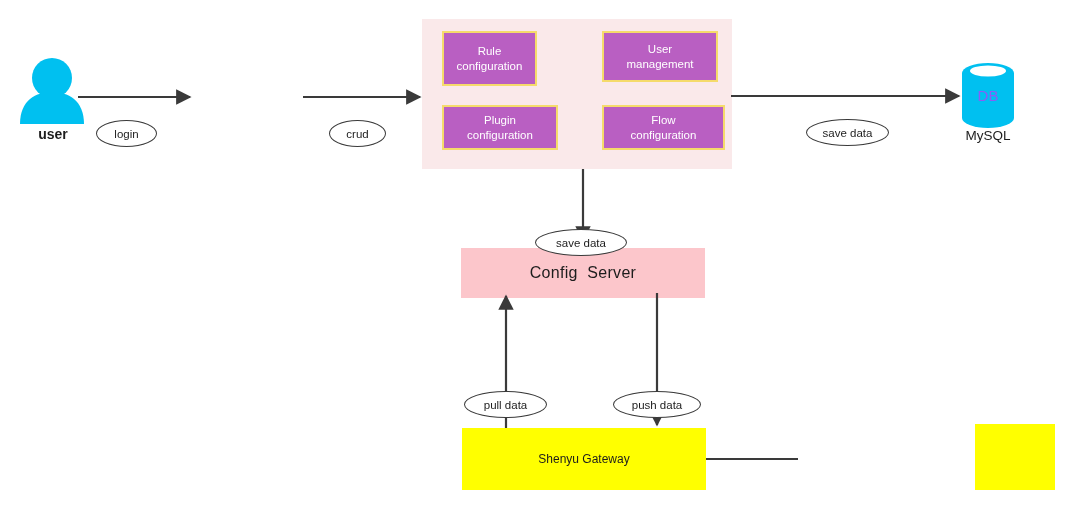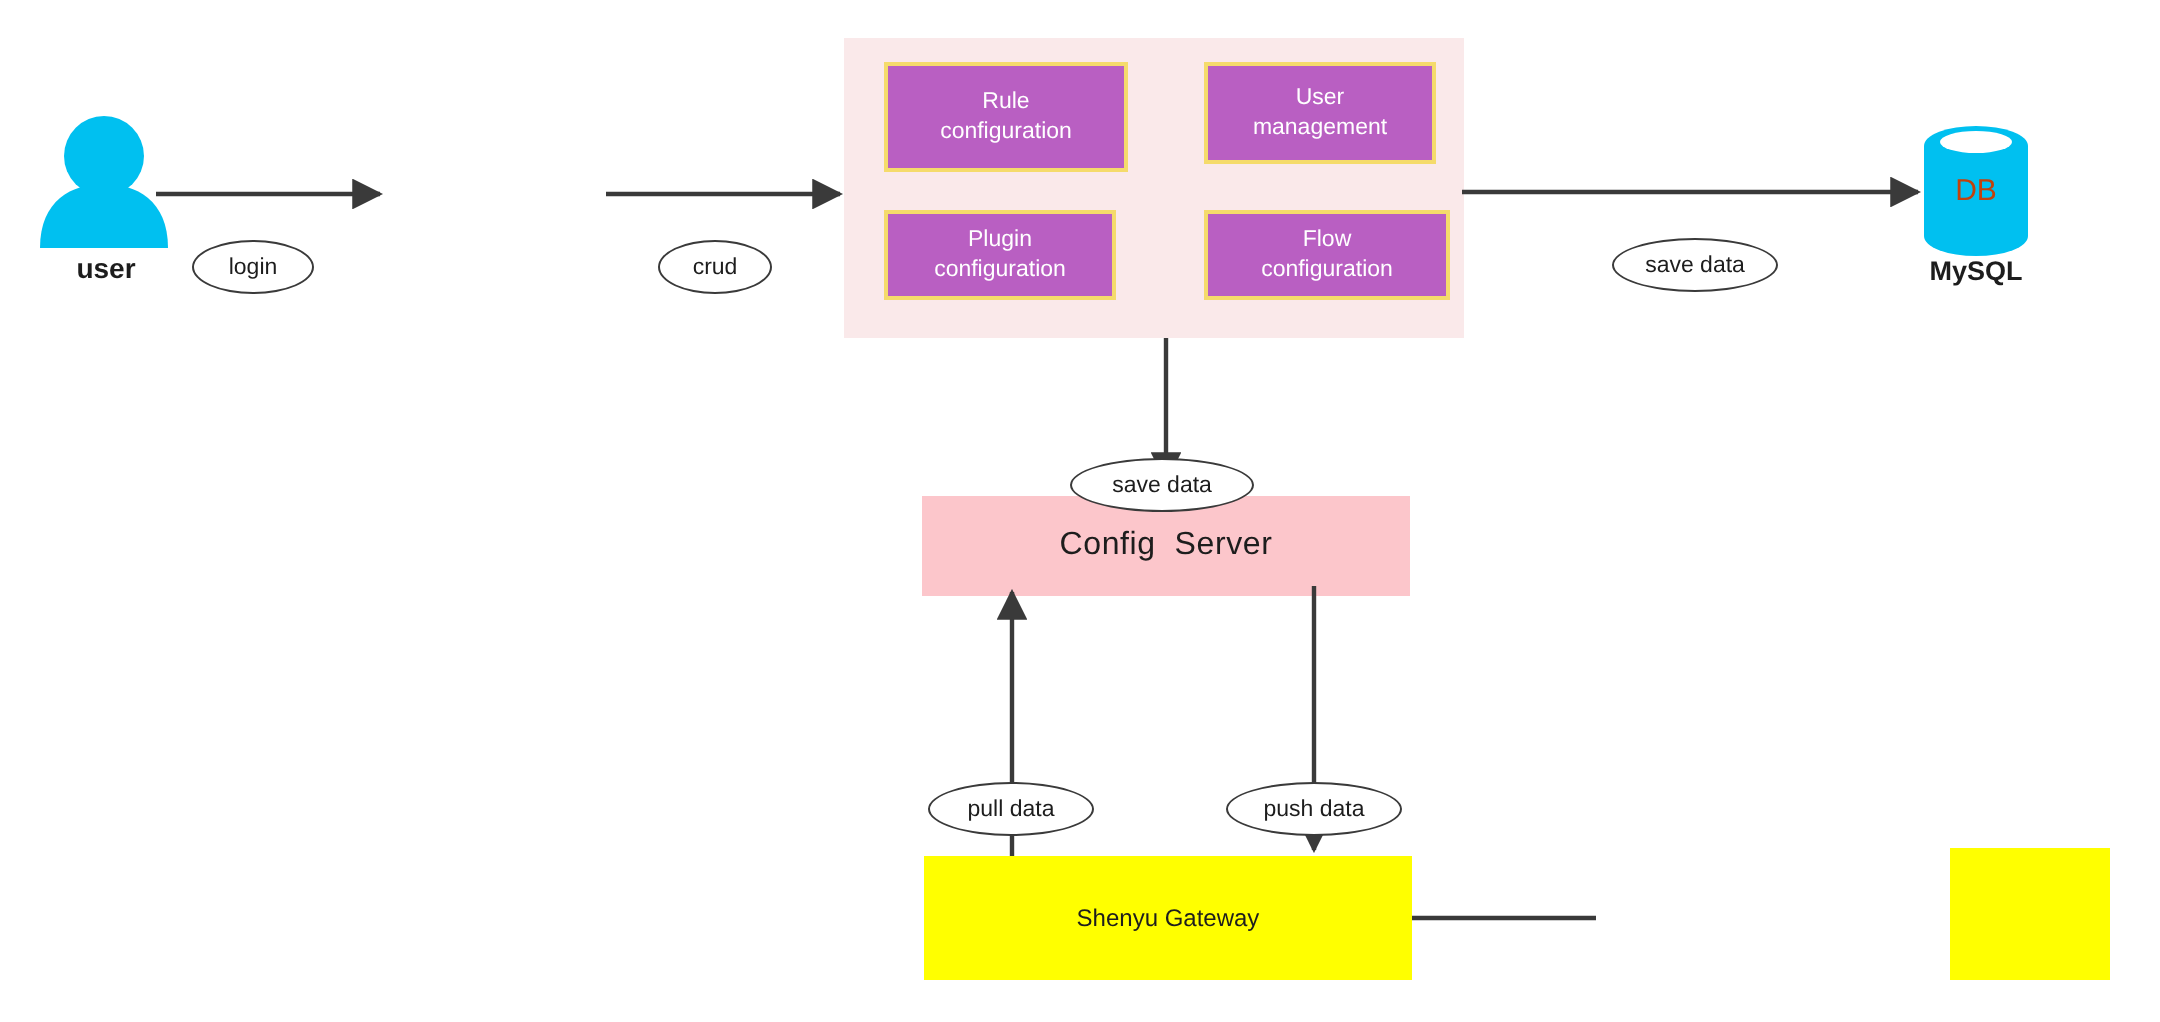--- a/index.html
+++ b/index.html
@@ -45,21 +45,21 @@
     display: flex;
     align-items: center;
     justify-content: center;
     text-align: center;
     background: #b95fc2;
     border: 2px solid #f5db6b;
     color: #ffffff;
     font-size: 11.5px;
     line-height: 1.25;
   }
-  #card-rule    { left: 442px; top: 31px;  width: 122px; height: 55px; }
+  #card-rule    { left: 442px; top: 31px;  width: 95px; height: 55px; }
   #card-user    { left: 602px; top: 31px;  width: 116px; height: 51px; }
   #card-plugin  { left: 442px; top: 105px; width: 116px; height: 45px; }
   #card-flow    { left: 602px; top: 105px; width: 123px; height: 45px; }
 
   
   #config-server {
     left: 461px; top: 248px; width: 244px; height: 50px;
     background: #fcc6cb;
     color: #1d1d1d;
     font-size: 16px;
@@ -82,21 +82,21 @@
 
   
   .caption {
     position: absolute;
     text-align: center;
     color: #1d1d1d;
     font-size: 14px;
     font-weight: bold;
   }
   #user-caption { left: 8px;  top: 126px; width: 90px; }
-  #db-caption   { left: 947px; top: 128px; width: 82px; font-weight: bold; font-size: 13.5px;}
+  #db-caption   { left: 947px; top: 128px; width: 82px; font-weight: normal; font-size: 13.5px;}
 
   
   .edge-label {
     position: absolute;
     box-sizing: border-box;
     display: flex;
     align-items: center;
     justify-content: center;
     background: #ffffff;
     border: 1.4px solid #3a3a3a;
@@ -188,21 +188,21 @@
     <span style="white-space:pre-line">Flow
 configuration</span>
   </div>
 
   <div class="node" id="config-server" style="white-space:pre">Config  Server</div>
 
   <div class="node" id="gateway-box">Shenyu Gateway</div>
 
   <div class="node" id="yellow-block"></div>
 
-  <div class="node" style="left:962px; top:80px; width:52px; height:32px; color:#c2410c; font-size:15px; z-index:4;">DB</div>
+  <div class="node" style="left:962px; top:80px; width:52px; height:32px; color:#8b5cf6; font-size:15px; z-index:4;">DB</div>
 
   <div class="caption" id="db-caption">MySQL</div>
 
   <div class="edge-label" id="lbl-login">login</div>
 
   <div class="edge-label" id="lbl-crud">crud</div>
 
   <div class="edge-label" id="lbl-save-db">save data</div>
 
   <div class="edge-label" id="lbl-save-cfg">save data</div>

